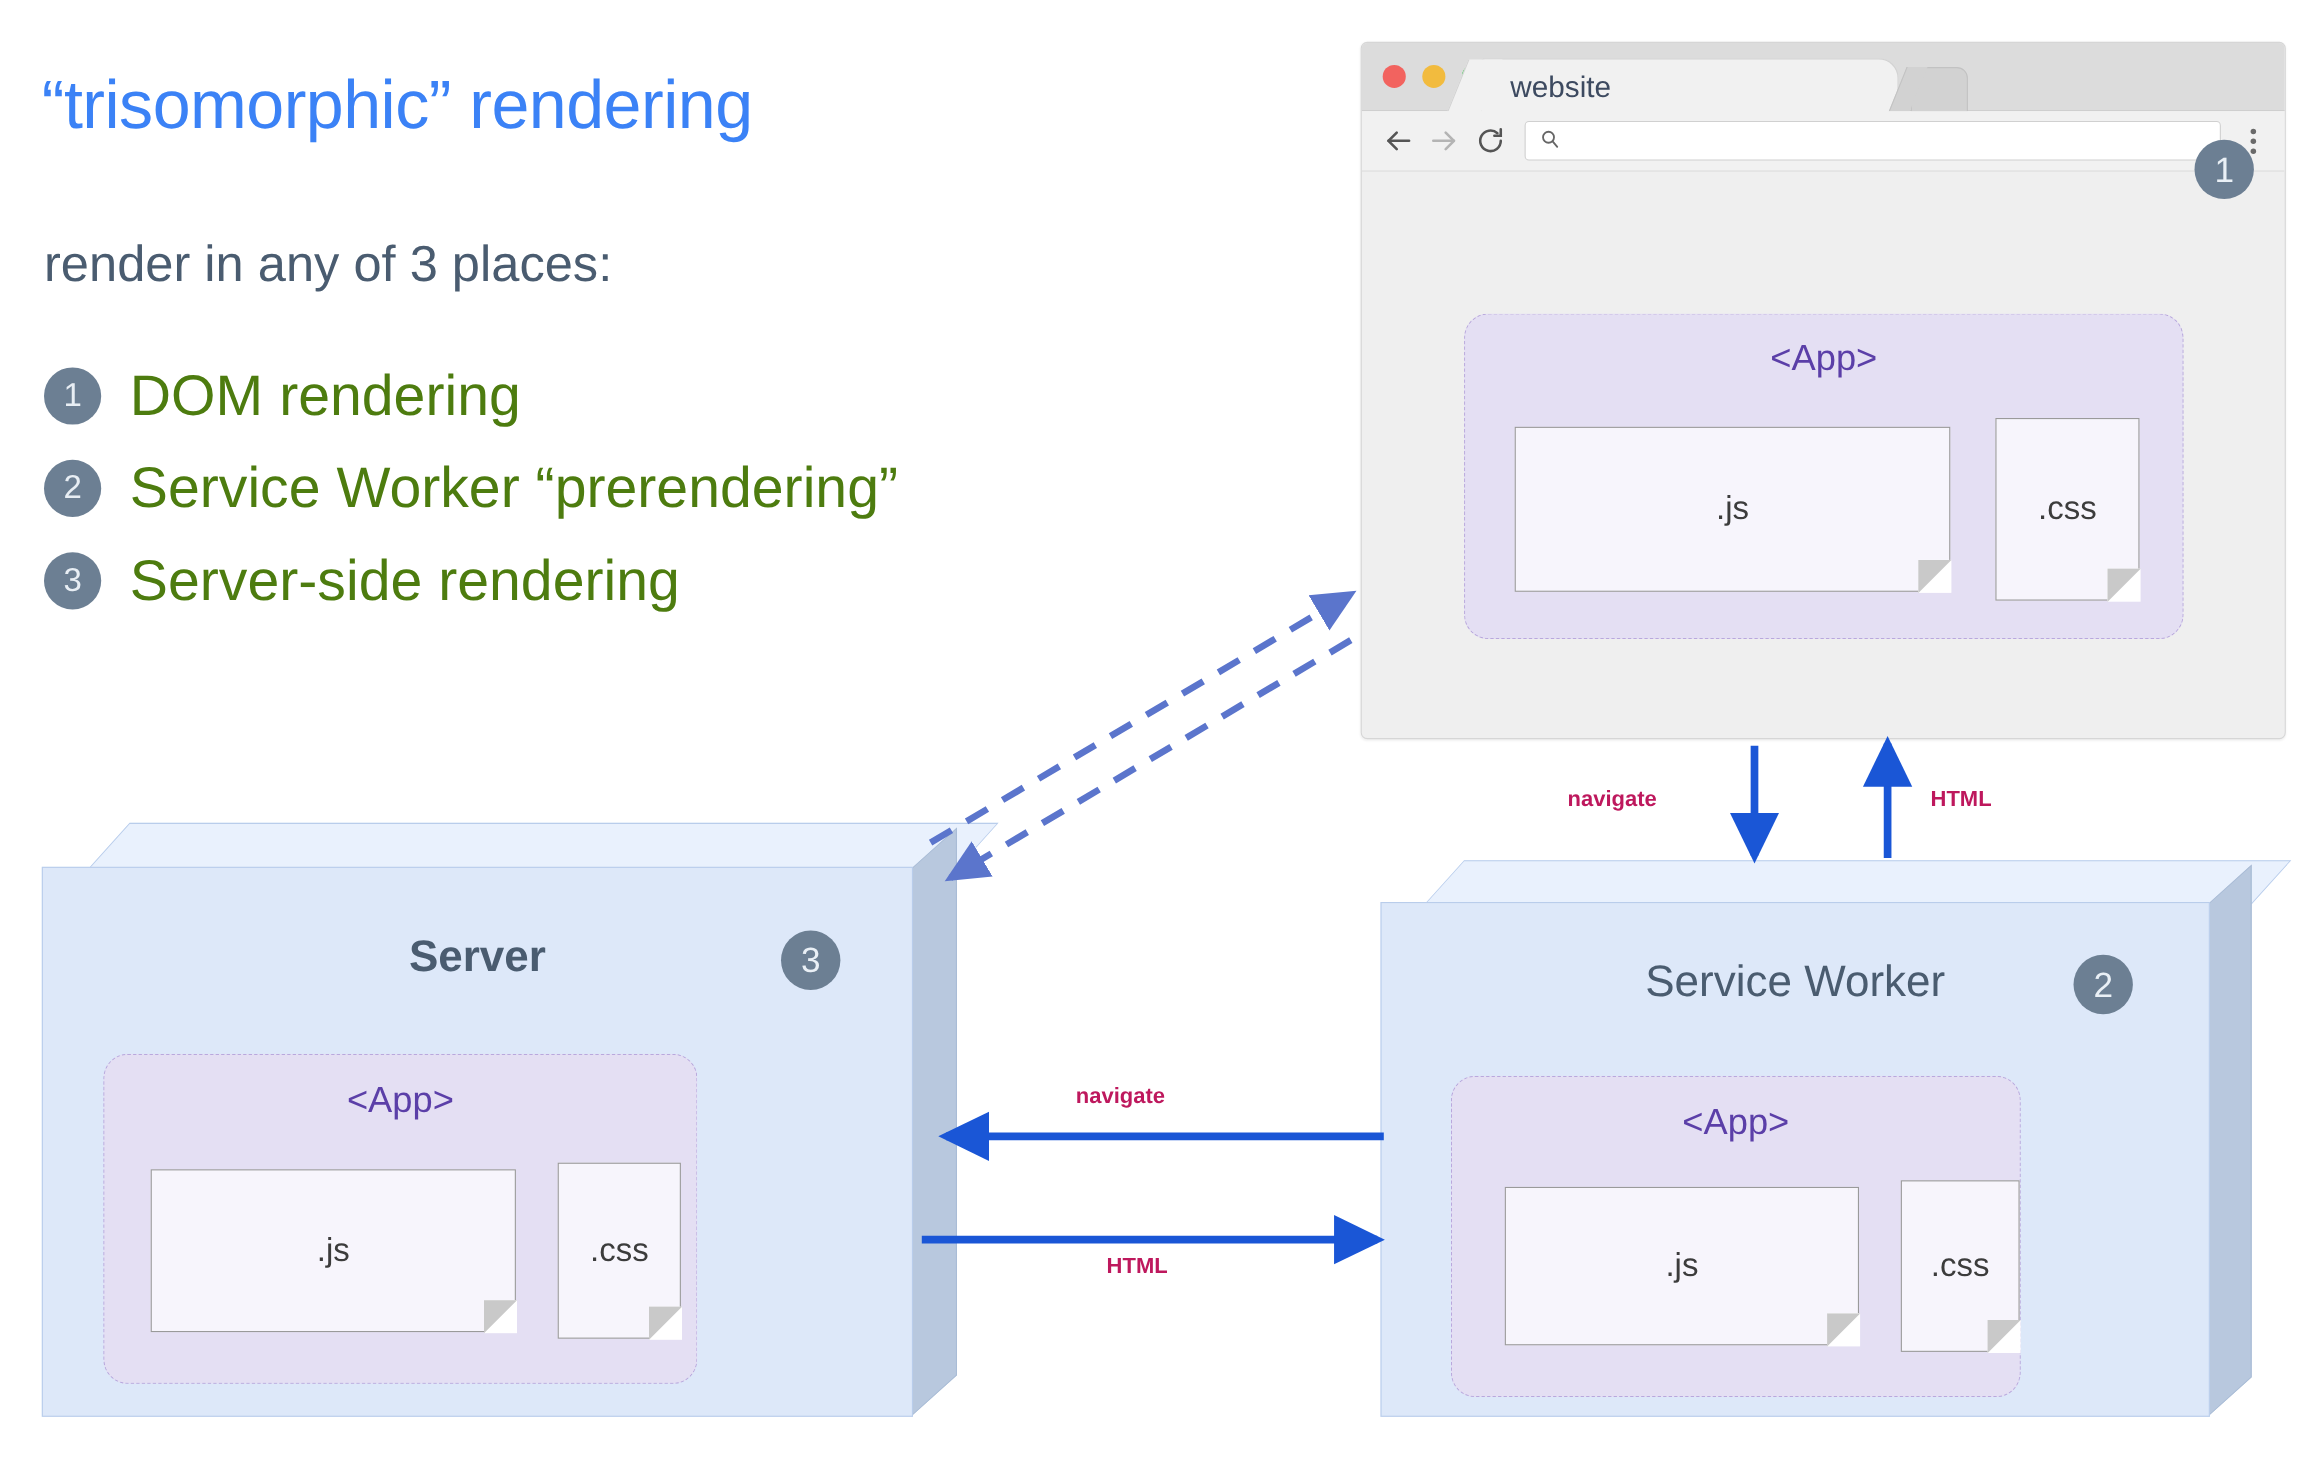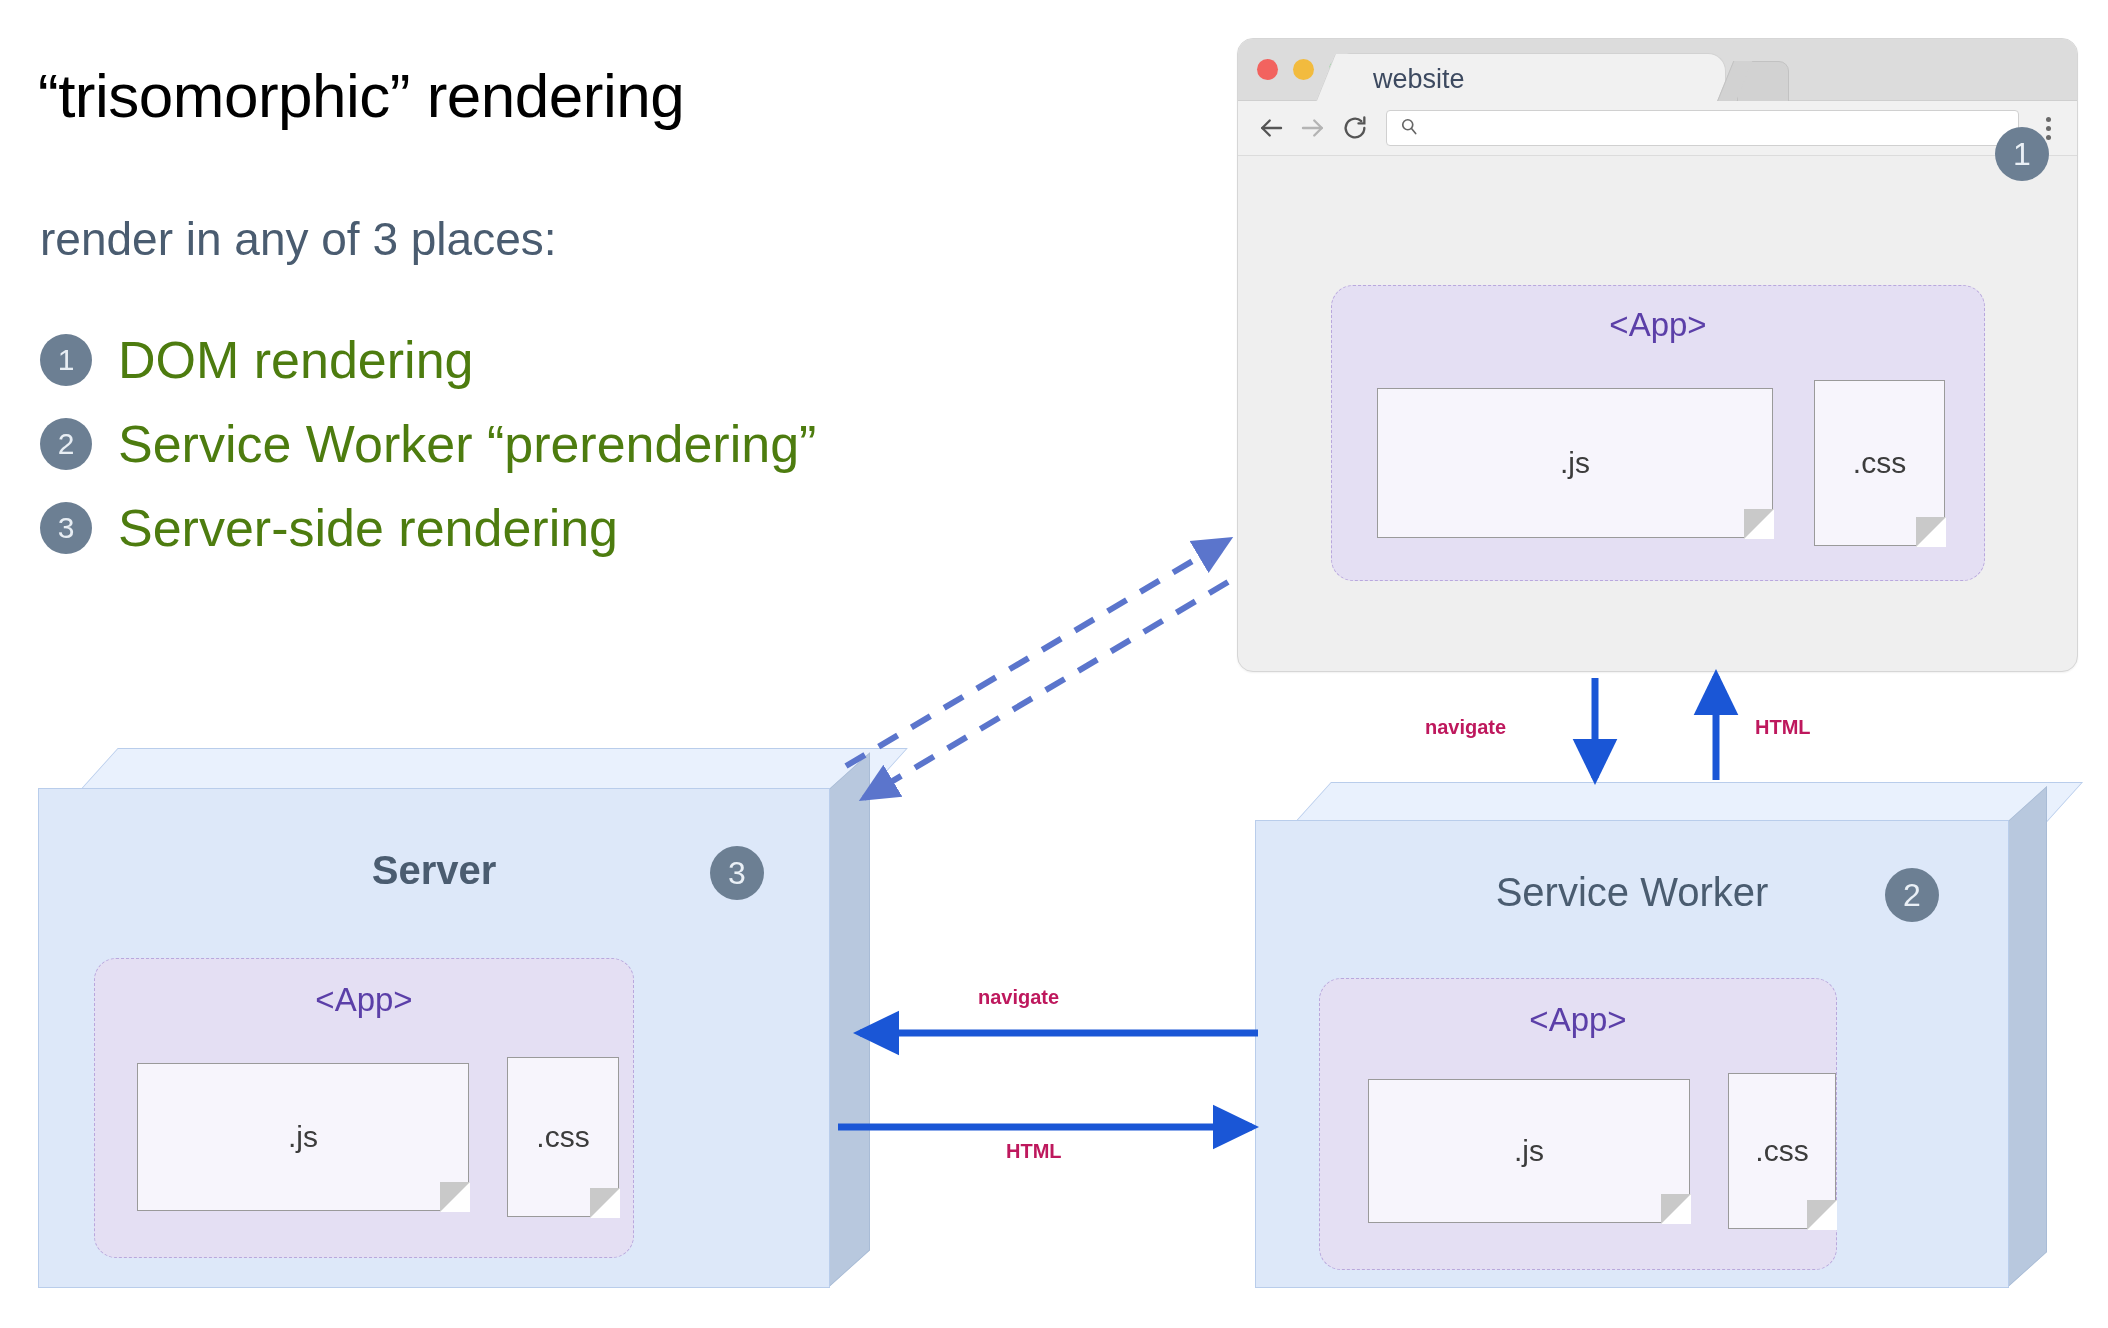--- a/index.html
+++ b/index.html
@@ -7,21 +7,21 @@
     width: 2108px; height: 1328px;
     background: #ffffff;
     font-family: "Liberation Sans", sans-serif;
     overflow: hidden;
   }
   #stage { position: relative; width: 2108px; height: 1328px; }
 
   
   #title {
     position: absolute; left: 38px; top: 60px;
-    font-size: 62px; font-weight: 400; color: #000000;
+    font-size: 62px; font-weight: 400; color: #3b82f6;
     letter-spacing: -0.5px; white-space: nowrap;
   }
   #subtitle {
     position: absolute; left: 40px; top: 212px;
     font-size: 46px; font-weight: 400; color: #4a5c70;
     white-space: nowrap;
   }
   #place-list { position: absolute; left: 40px; top: 318px; width: 980px; }
   .place-row { display: flex; align-items: center; height: 84px; }
   .num-badge {
@@ -32,21 +32,21 @@
   }
   .place-label {
     margin-left: 26px; font-size: 52px; color: #4d7c0f; white-space: nowrap;
   }
 
   
   #browser {
     position: absolute; left: 1237px; top: 38px;
     width: 841px; height: 634px;
     background: #efefef;
-    border: 1px solid #d6d6d6; border-radius: 16px;
+    border: 1px solid #d6d6d6; border-radius: 6px;
     box-shadow: 0 1px 2px rgba(0,0,0,.06);
     overflow: hidden;
   }
   #titlebar {
     position: relative; height: 62px; background: #dcdcdc;
     border-bottom: 1px solid #cfcfcf;
   }
   .lights { position: absolute; left: 19px; top: 20px; display: flex; gap: 15px; }
   .light { width: 21px; height: 21px; border-radius: 50%; }
   .l-red { background: #f2635f; }

